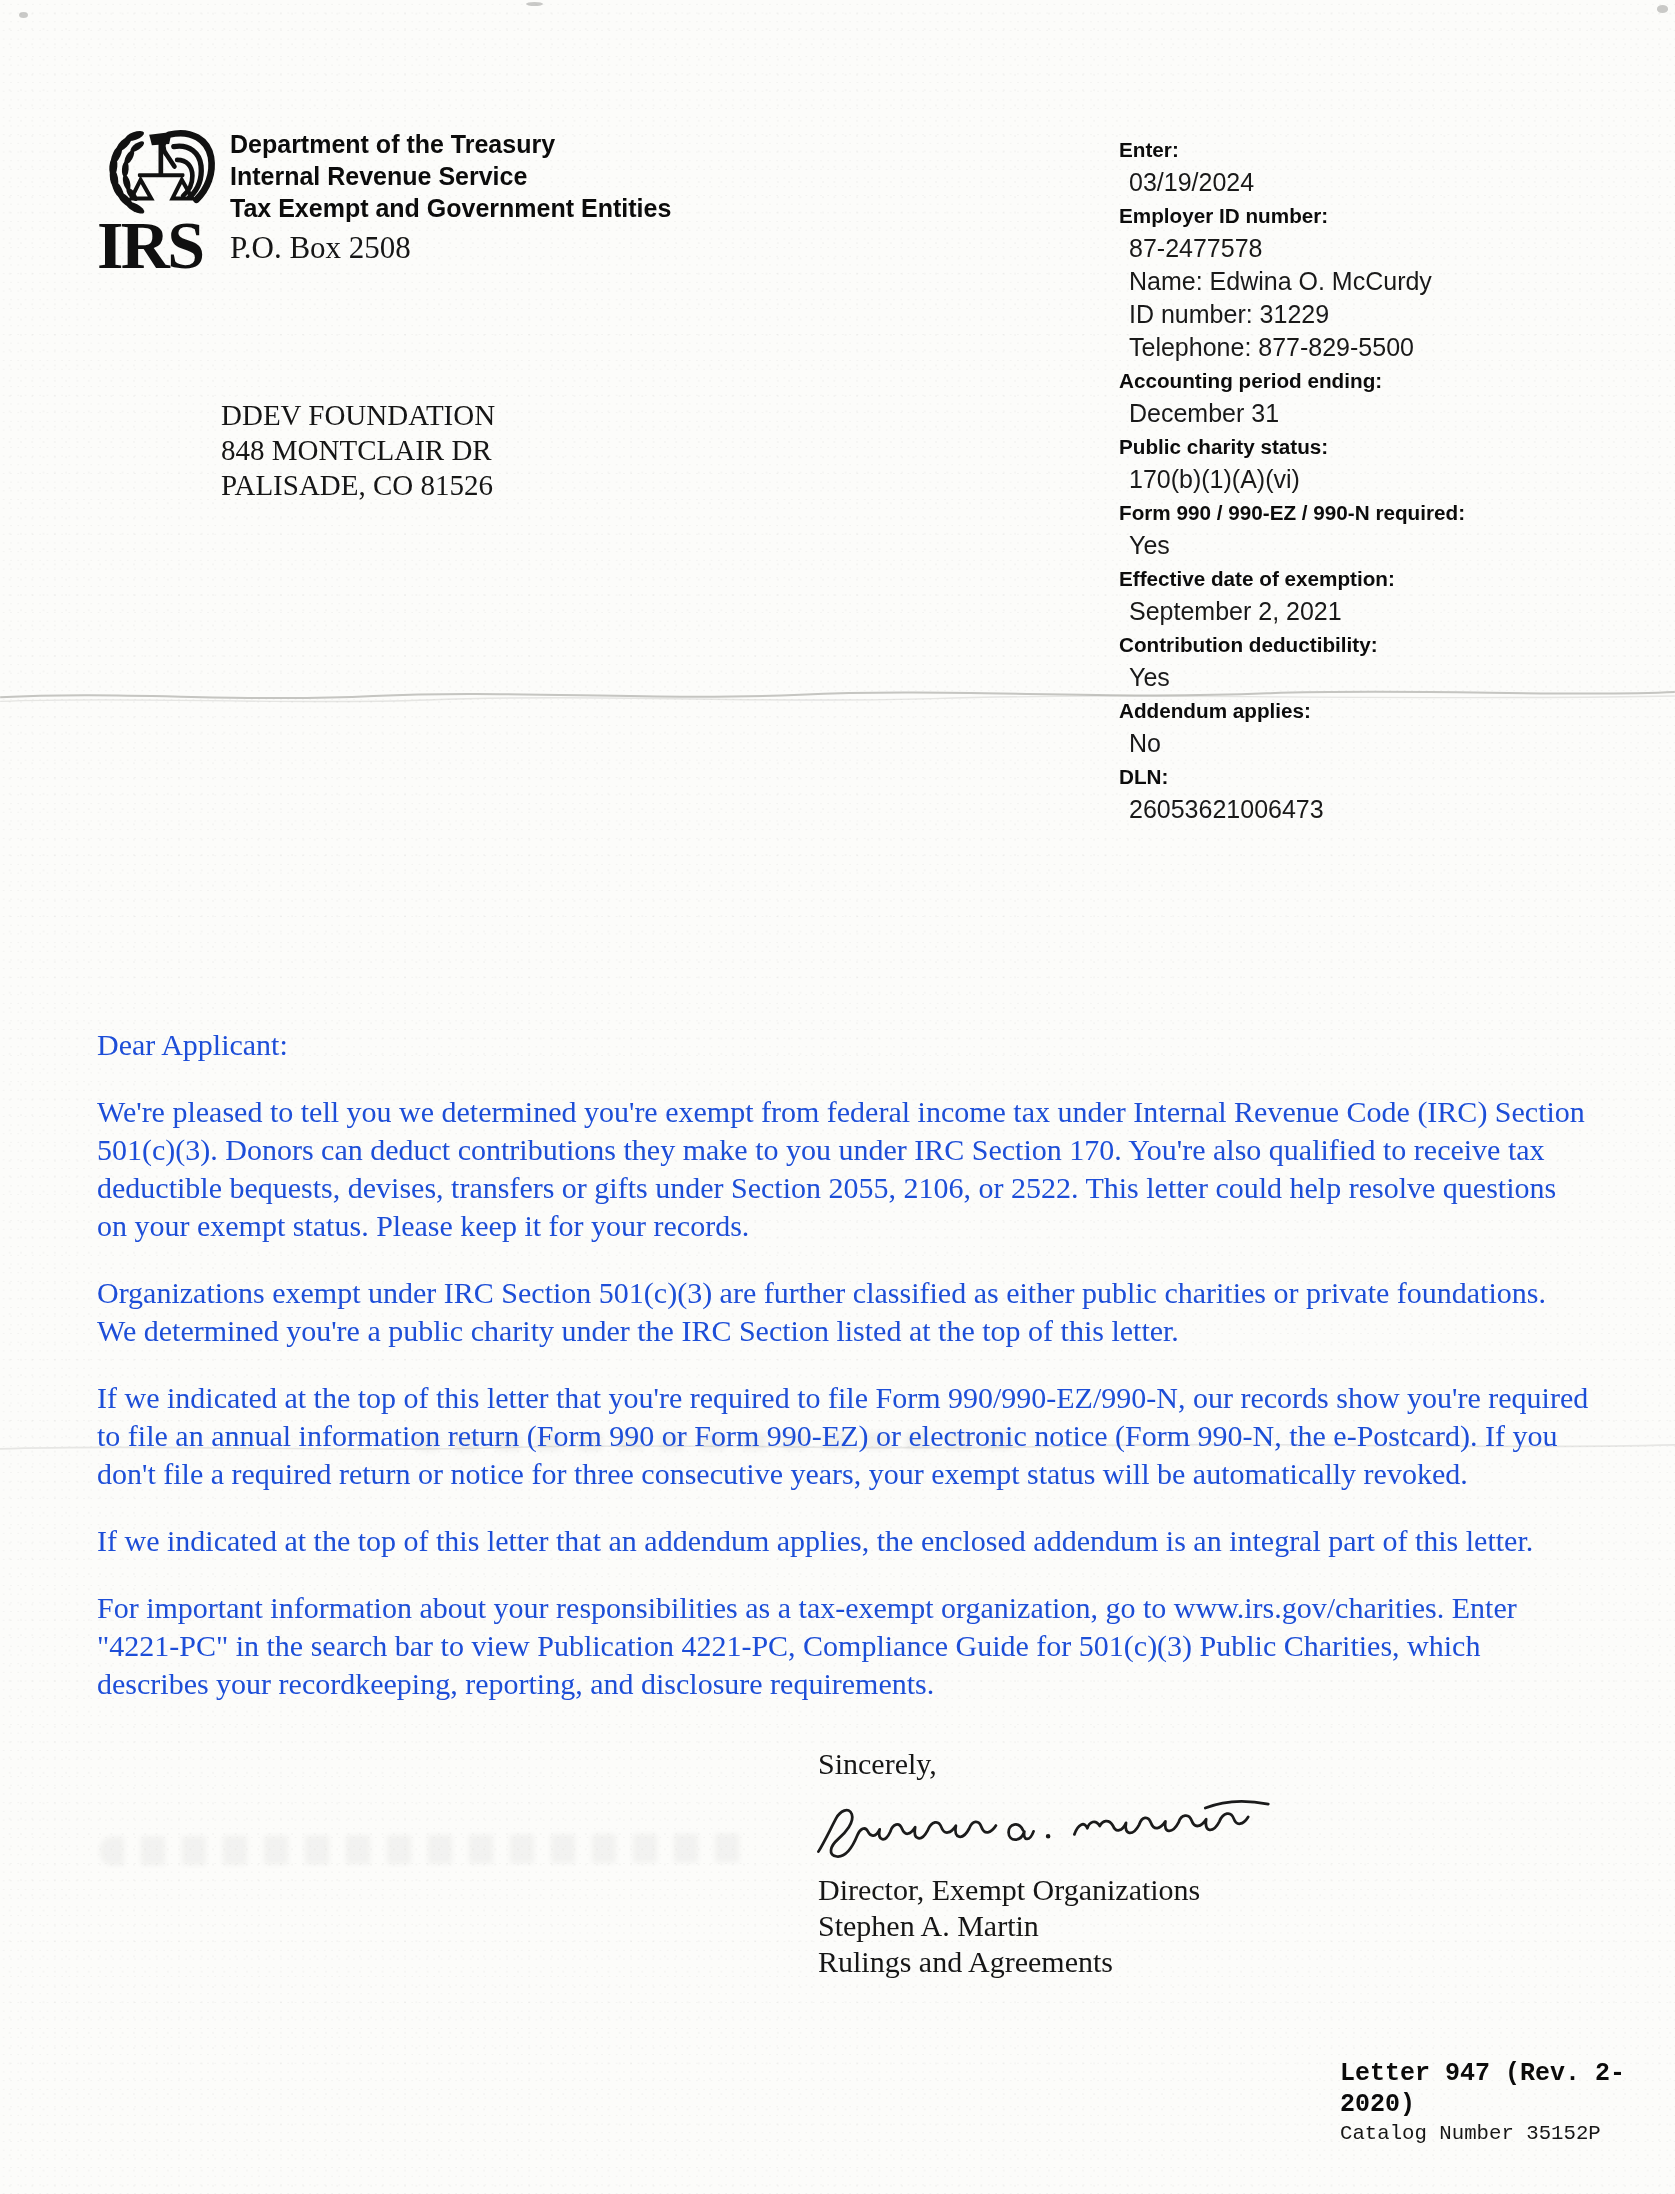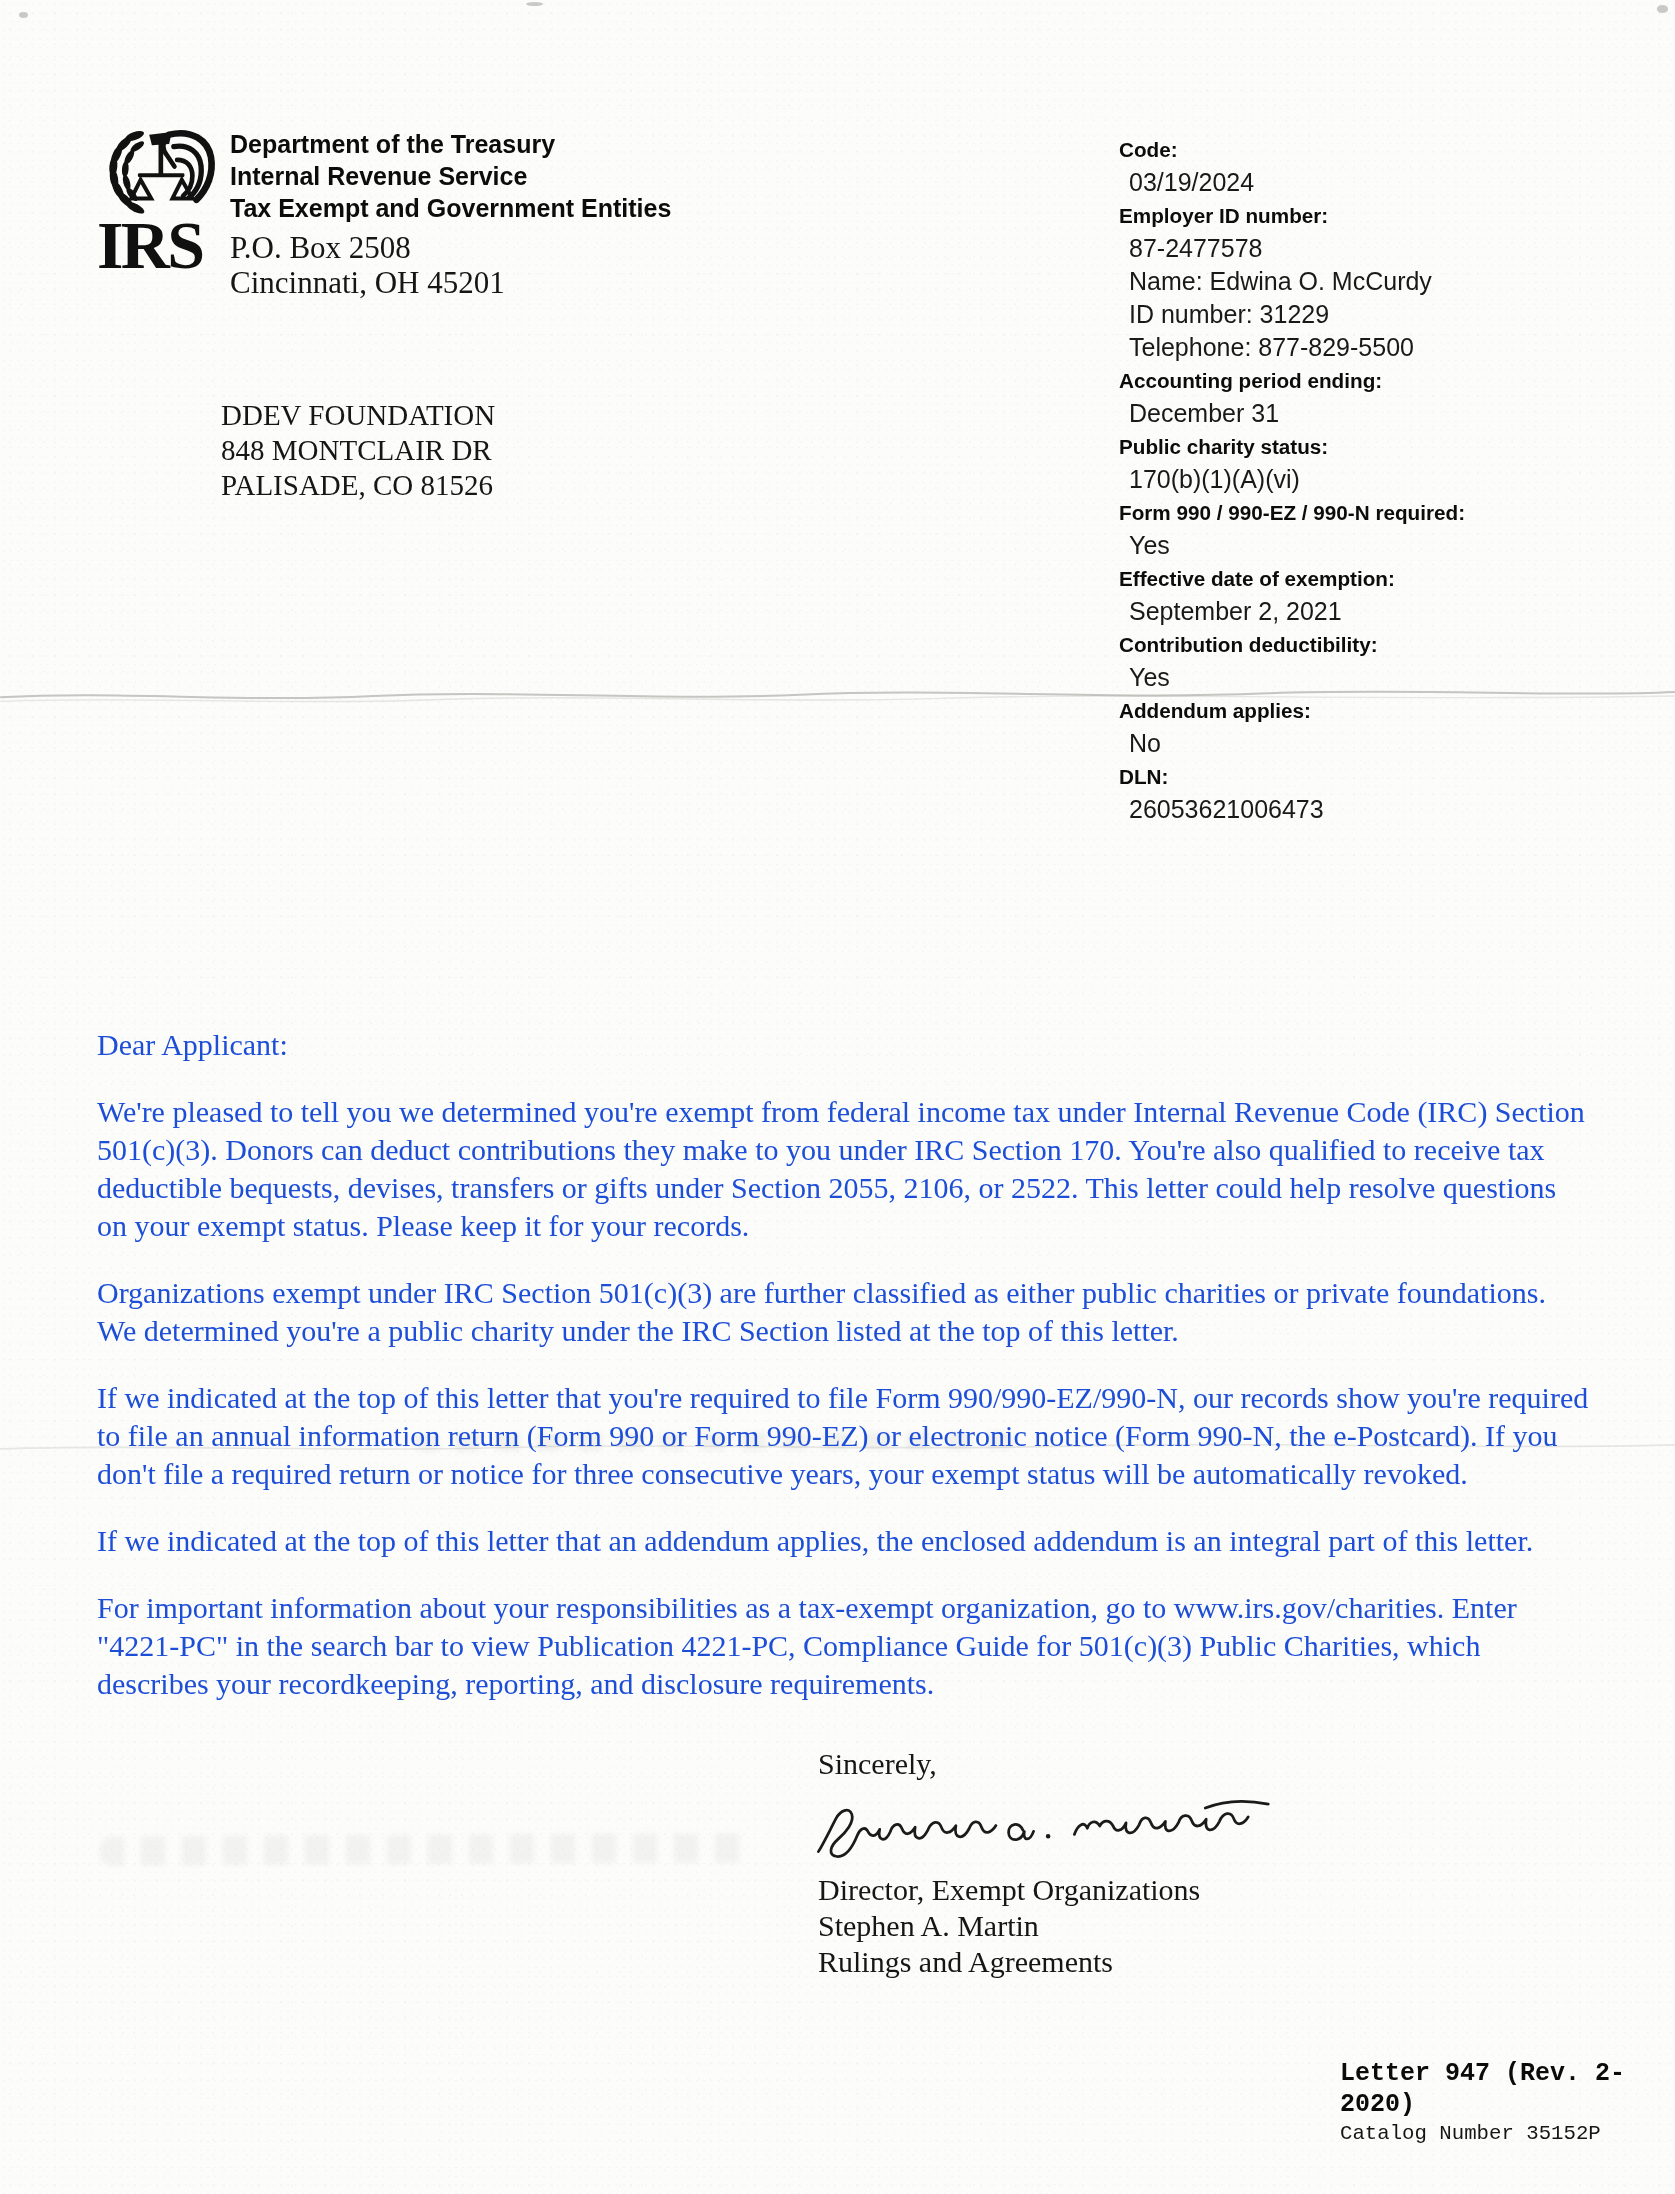--- a/index.html
+++ b/index.html
@@ -103,26 +103,25 @@
   </g>
 </svg>
 <div class="irs-text">IRS</div>
 
 <div class="hq">
   <div class="bold-line">Department of the Treasury</div>
   <div class="bold-line">Internal Revenue Service</div>
   <div class="bold-line">Tax Exempt and Government Entities</div>
   <div class="addr-block">
     <div class="addr-line">P.O. Box 2508</div>
-    <div class="addr-line">Cincinnati, OH 45201</div>
   </div>
 </div>
 
 <div class="info">
-  <div class="label">Code:</div>
+  <div class="label">Enter:</div>
   <div class="value">03/19/2024</div>
   <div class="label">Employer ID number:</div>
   <div class="value">87-2477578</div>
   <div class="value">Name: Edwina O. McCurdy</div>
   <div class="value">ID number: 31229</div>
   <div class="value">Telephone: 877-829-5500</div>
   <div class="label">Accounting period ending:</div>
   <div class="value">December 31</div>
   <div class="label">Public charity status:</div>
   <div class="value">170(b)(1)(A)(vi)</div>

